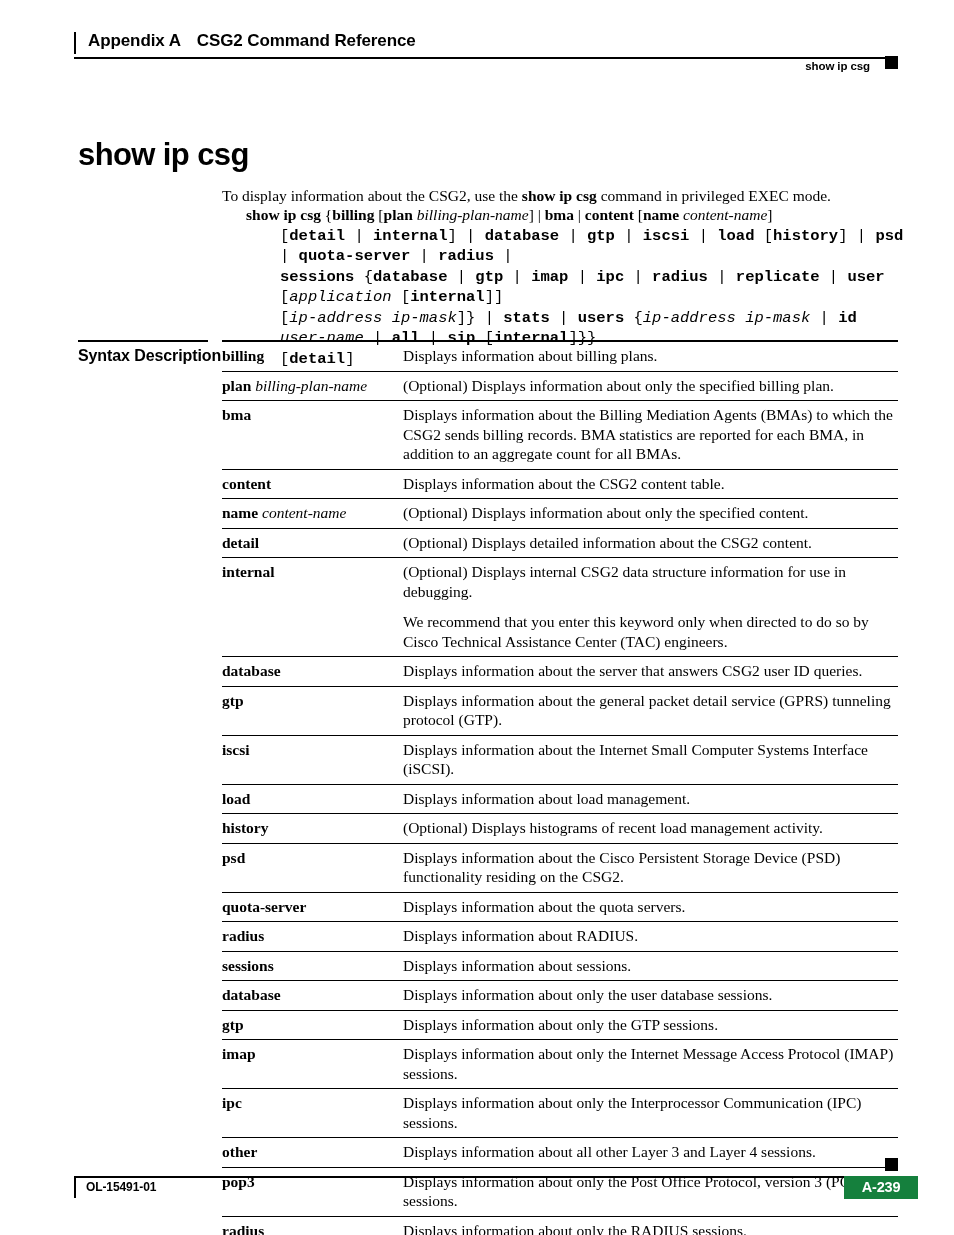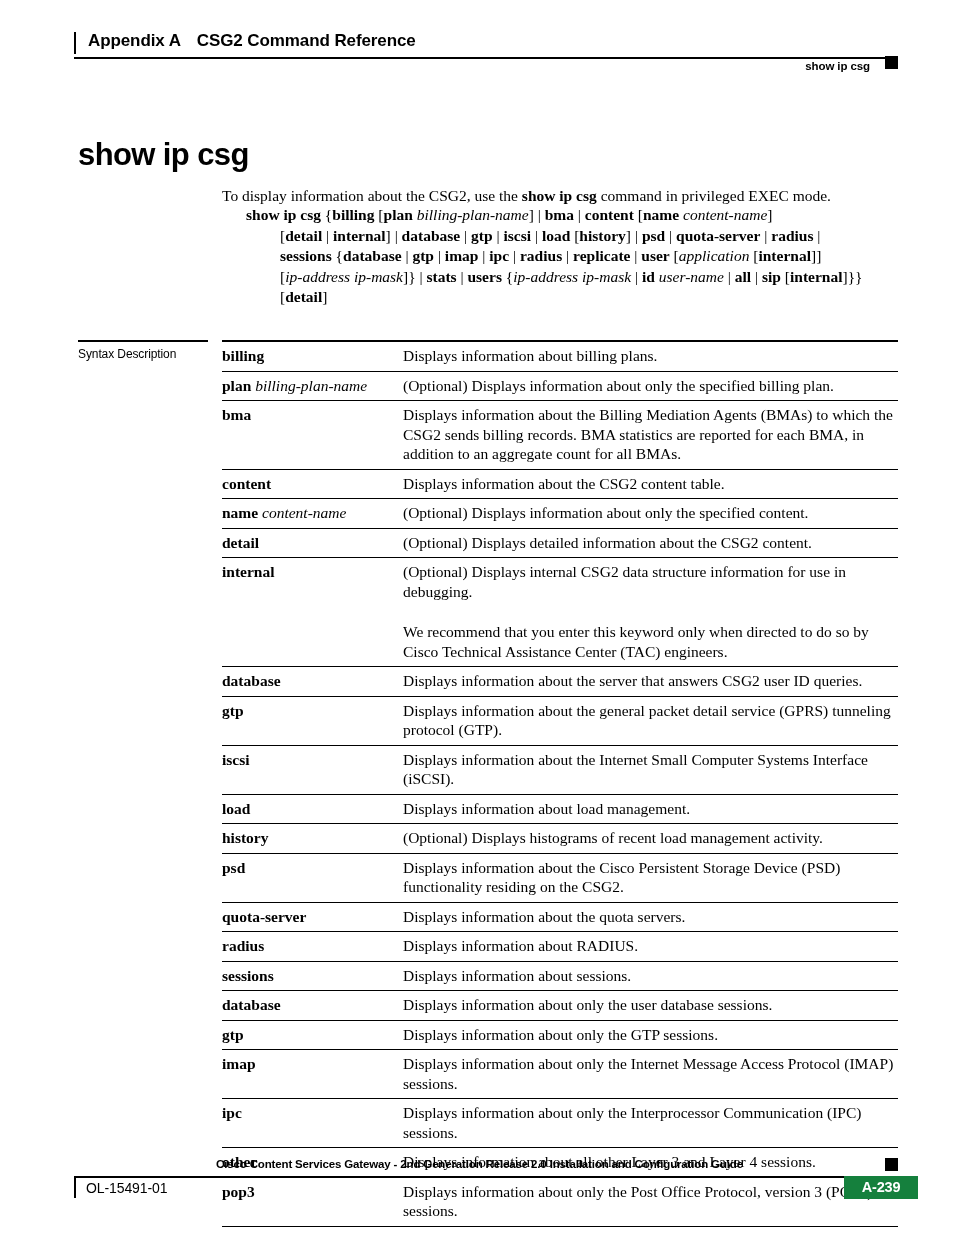--- a/index.html
+++ b/index.html
@@ -100,40 +100,41 @@
     width: 660px;
     font-size: 15.5px;
     line-height: 20.5px;
   }
   .syntax .ln {
     display: block;
     text-indent: -0px;
   }
   .syntax .ln.ind {
     padding-left: 34px;
+    font-family: Liberation Mono, monospace;
   }
   b { font-weight: bold; }
   i { font-style: italic; }
 
   
   .sd-rule {
     position: absolute;
     left: 78px;
     top: 340px;
     width: 130px;
     height: 2px;
     background: #000;
   }
   .sd-label {
     position: absolute;
     left: 78px;
     top: 347px;
     font-family: "Liberation Sans", "DejaVu Sans", sans-serif;
-    font-weight: normal;
-    font-size: 12px;
+    font-weight: bold;
+    font-size: 16px;
     letter-spacing: -0.1px;
     white-space: nowrap;
   }
 
   
   .tbl {
     position: absolute;
     left: 222px;
     top: 340px;
     width: 676px;
@@ -152,21 +153,21 @@
     width: 173px;
     padding-right: 8px;
   }
   .tbl td.desc {
     width: 495px;
   }
   .tbl td.desc p {
     margin: 0;
   }
   .tbl td.desc p + p {
-    margin-top: 21px;
+    margin-top: 11px;
   }
 
   
   .ftr {
     position: absolute;
     left: 74px;
     top: 1158px;
     width: 824px;
     height: 50px;
   }
@@ -204,22 +205,22 @@
     top: 20px;
     width: 2px;
     height: 20px;
     background: #000;
   }
   .ftr-docid {
     position: absolute;
     left: 12px;
     top: 22px;
     font-family: "Liberation Sans", "DejaVu Sans", sans-serif;
-    font-weight: normal;
-    font-size: 14px;
+    font-weight: bold;
+    font-size: 12px;
     letter-spacing: -0.1px;
     white-space: nowrap;
   }
   .ftr-page {
     position: absolute;
     left: 770px;
     top: 18px;
     width: 74px;
     height: 23px;
     background: #15803d;
@@ -400,21 +401,20 @@
         <tr>
           <td class="term"><b>radius</b></td>
           <td class="desc">
             <p>Displays information about only the RADIUS sessions.</p>
           </td>
         </tr>
       </tbody>
   </table>
 
   <div class="ftr">
-    <div class="ftr-title">Cisco Content Services Gateway - 2nd Generation Release 2.0 Installation and Configuration Guide</div>
     <div class="ftr-square"></div>
     <div class="ftr-rule"></div>
     <div class="ftr-tick"></div>
     <div class="ftr-docid">OL-15491-01</div>
     <div class="ftr-page">A-239</div>
   </div>
 
 </div>
 
 </body></html>

